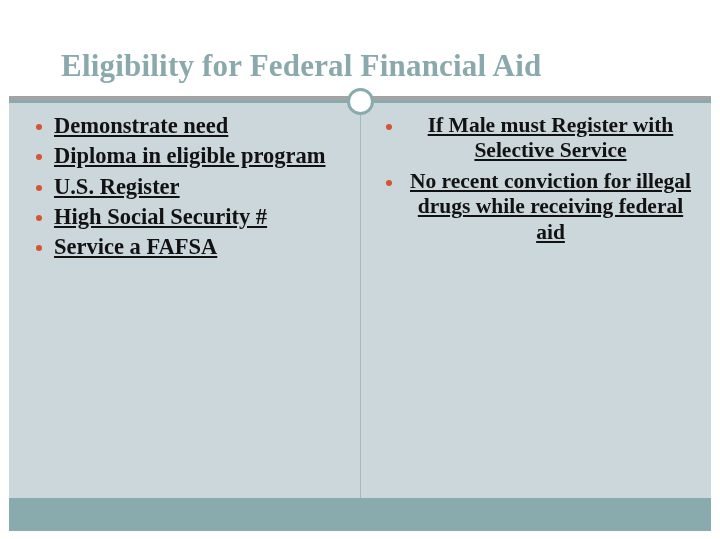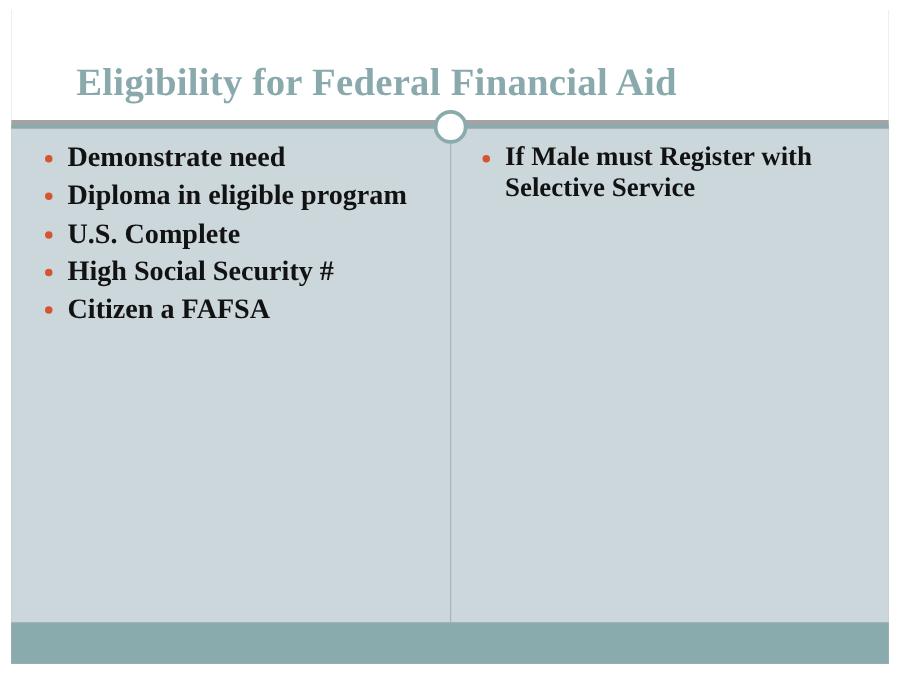--- a/index.html
+++ b/index.html
@@ -96,34 +96,36 @@
     position: absolute;
     top: 105px;
   }
   .col-left {
     left: 18px;
     width: 328px;
   }
   .col-right {
     left: 368px;
     width: 320px;
+    text-align: center;
   }
   ul.bullets {
     list-style: none;
     margin: 0;
     padding: 0;
   }
   ul.bullets li {
     position: relative;
     padding-left: 27px;
     margin-bottom: 4px;
     font-size: 22.5px;
     font-weight: bold;
     line-height: 1.17;
     color: #121212;
+    text-decoration: underline;
   }
   ul.bullets li .dot {
     position: absolute;
     left: 9px;
     top: 11px;
     width: 6px;
     height: 6px;
     border-radius: 50%;
     background: #d4552f;
   }
@@ -155,38 +157,42 @@
         <li>
           <span class="dot"></span>
           <span>Demonstrate need</span>
         </li>
         <li>
           <span class="dot"></span>
           <span>Diploma in eligible program</span>
         </li>
         <li>
           <span class="dot"></span>
-          <span>U.S. Complete</span>
+          <span>U.S. Register</span>
         </li>
         <li>
           <span class="dot"></span>
           <span>High Social Security #</span>
         </li>
         <li>
           <span class="dot"></span>
-          <span>Citizen a FAFSA</span>
+          <span>Service a FAFSA</span>
         </li>
       </ul>
     </div>
 
     <div class="col col-right">
       <ul class="bullets">
         <li>
           <span class="dot"></span>
           <span>If Male must Register with Selective Service</span>
         </li>
+        <li>
+          <span class="dot"></span>
+          <span>No recent conviction for illegal drugs while receiving federal aid</span>
+        </li>
       </ul>
     </div>
 
     <div class="bottom-bar"></div>
 
   </div>
 </div>
 
 </body></html>

